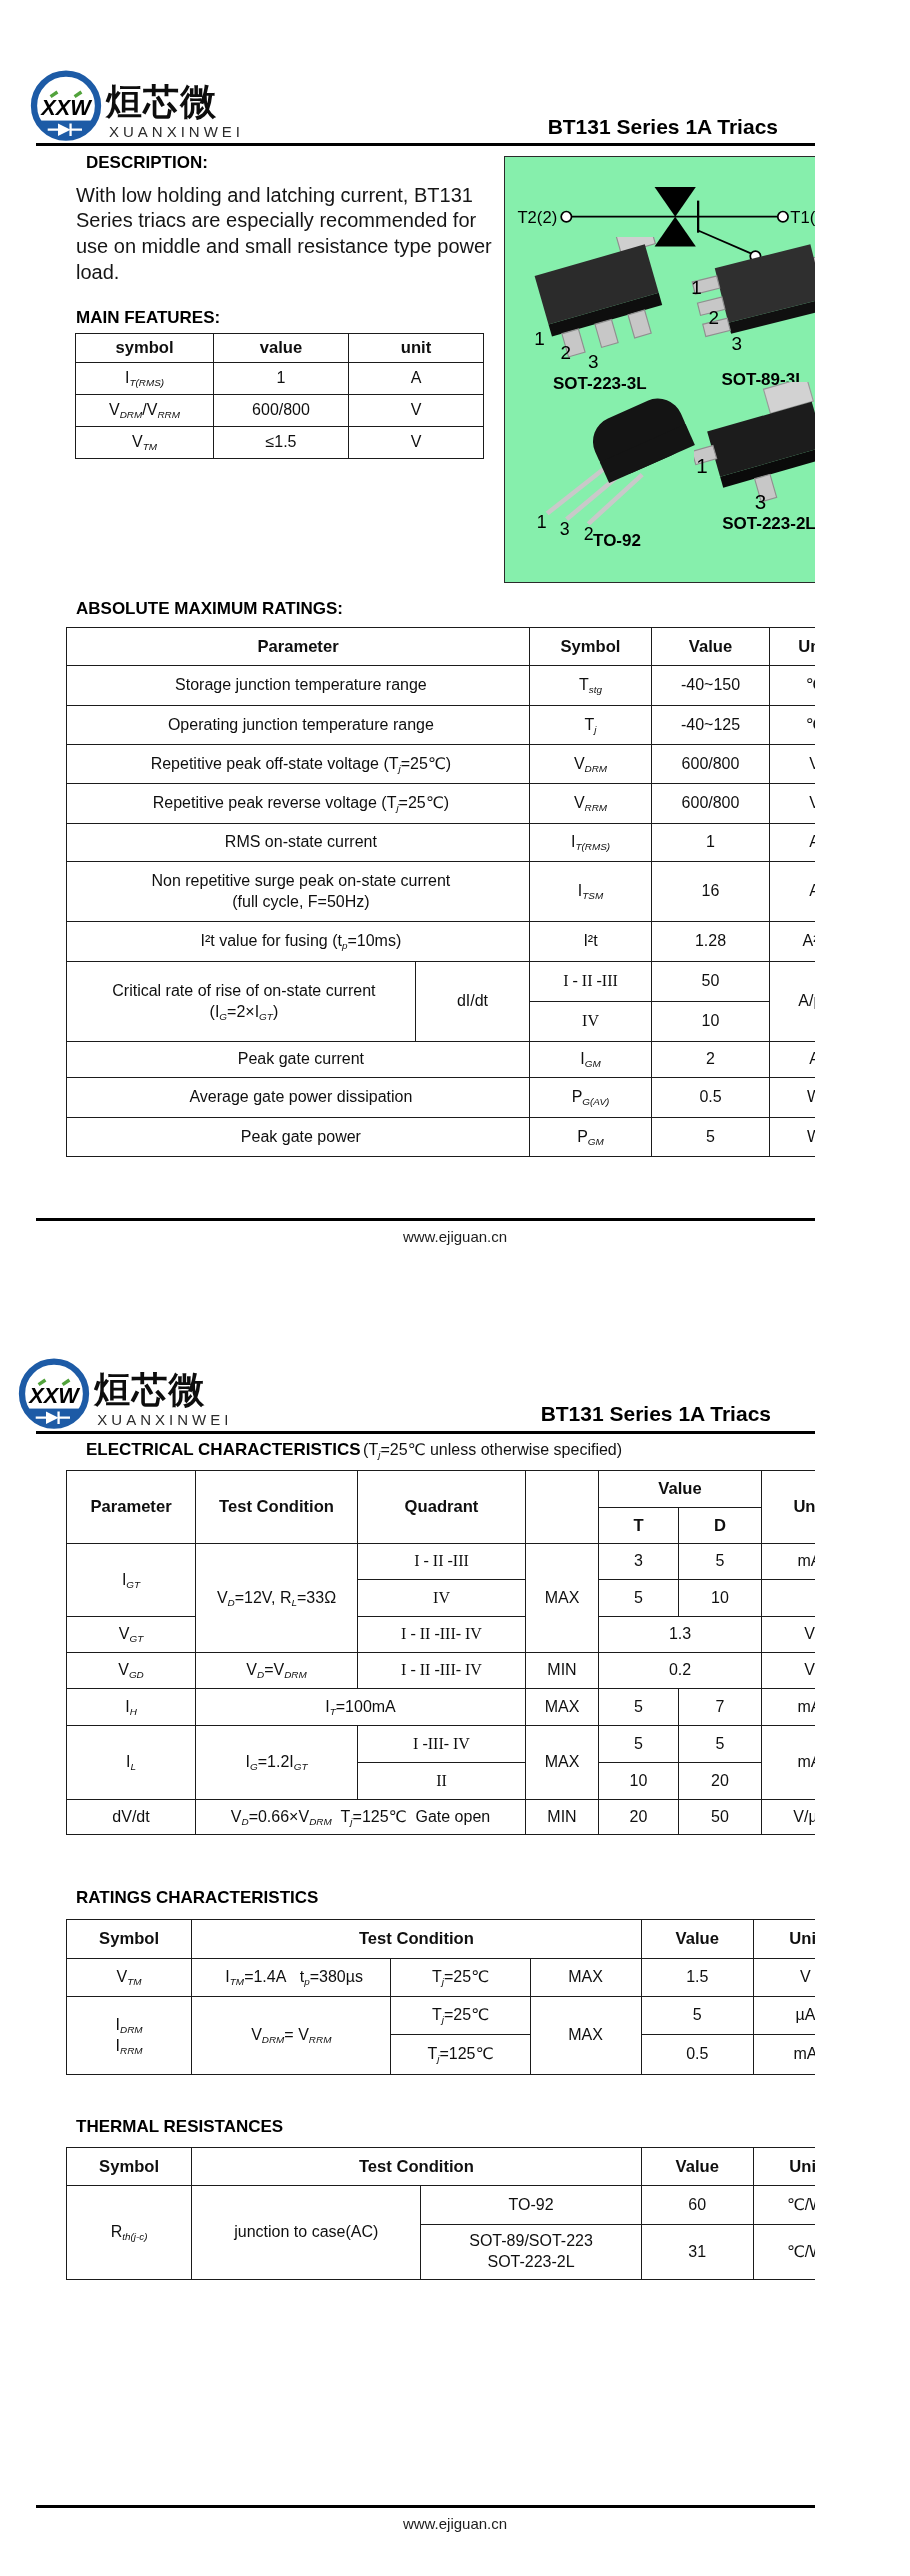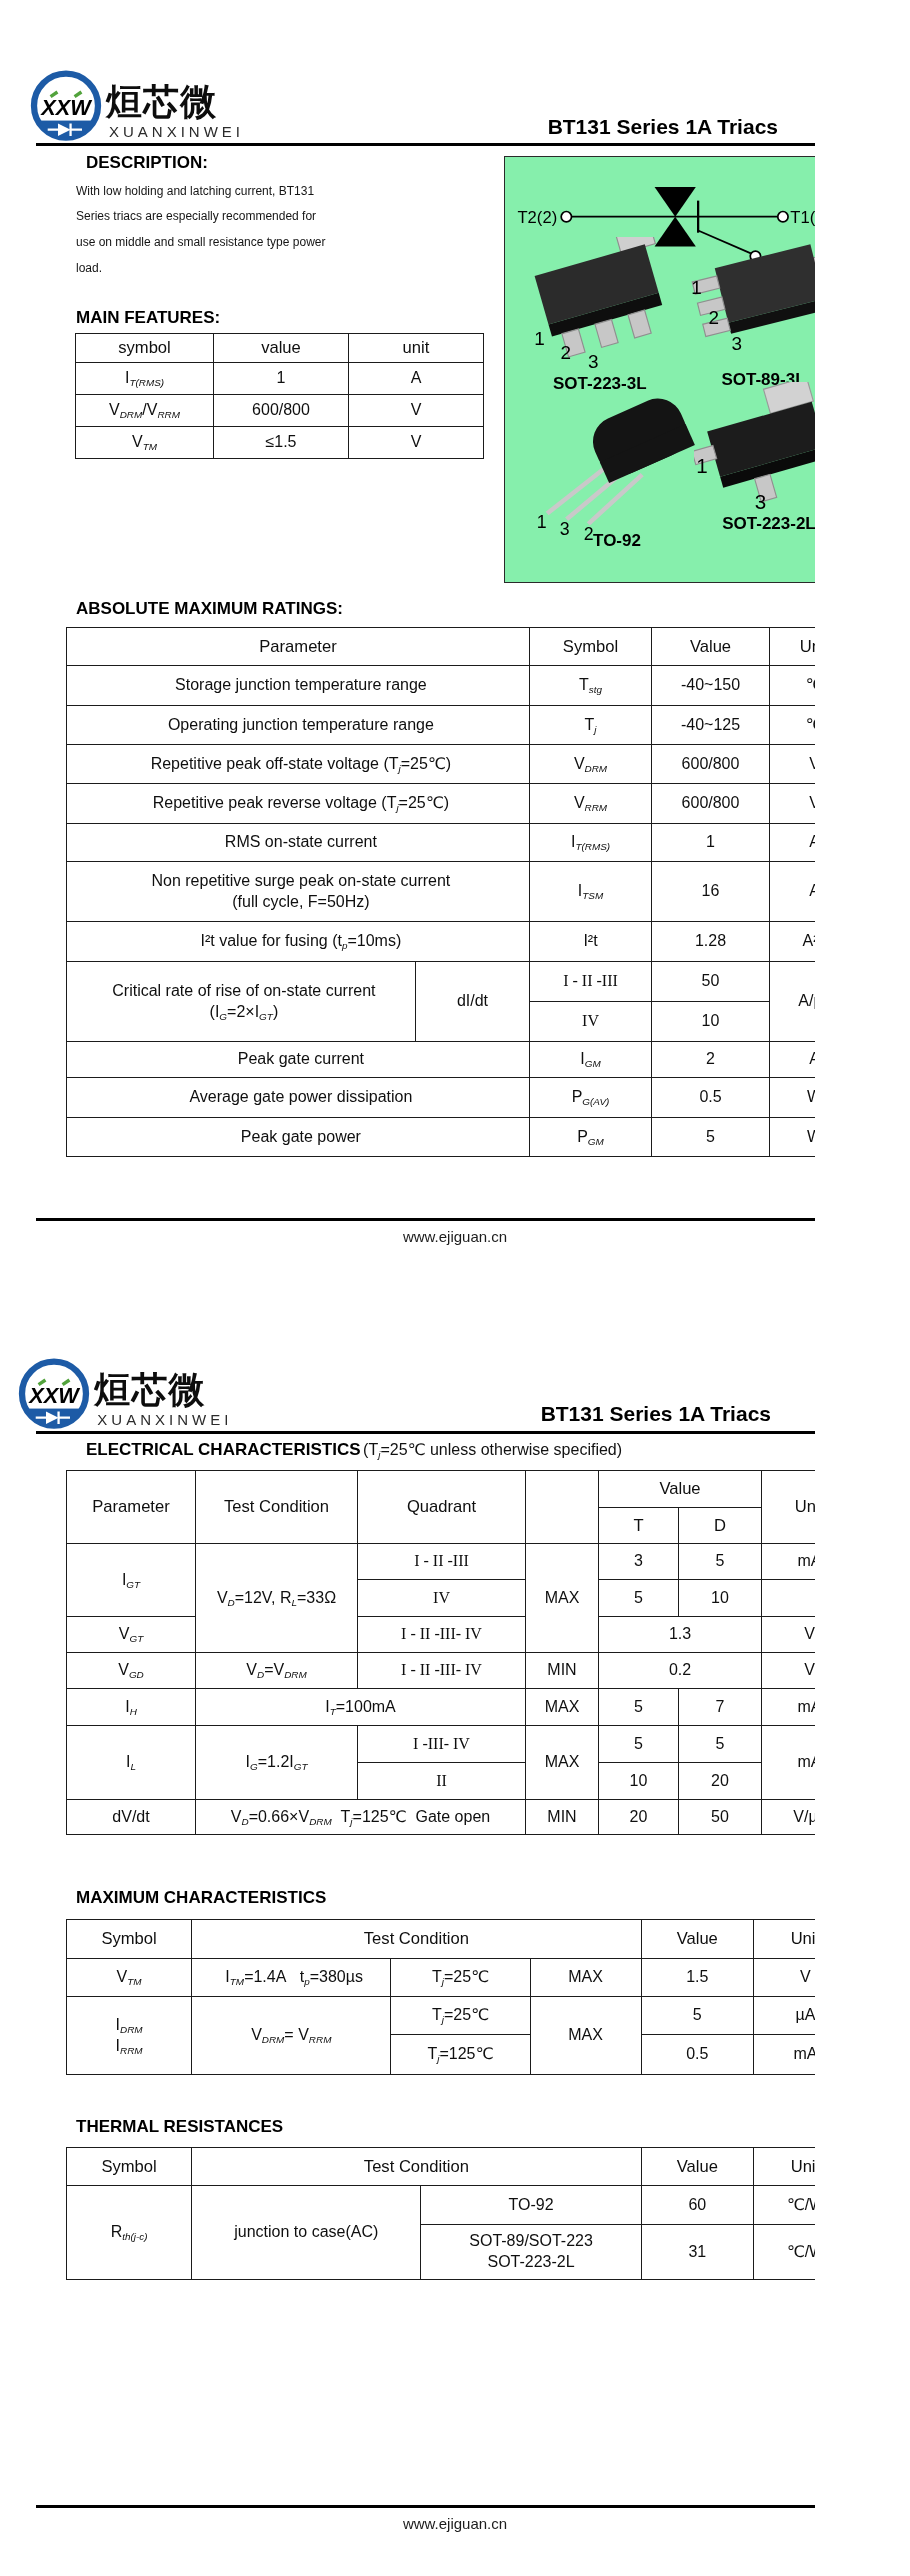--- a/index.html
+++ b/index.html
@@ -3,27 +3,27 @@
 <meta charset="utf-8">
 <style>
   html,body{margin:0;padding:0;background:#fff;}
   .sheet{position:relative;width:815px;height:2576px;background:#fff;
          font-family:"Liberation Sans","DejaVu Sans",sans-serif;color:#111;overflow:hidden;}
   .page{position:absolute;left:0;top:0;width:100%;height:100%;}
   .abs{position:absolute;}
   .rule{position:absolute;background:#000;height:2.9px;}
   .title{font-weight:bold;font-size:21px;color:#000;white-space:nowrap;}
   .sec-h{font-weight:bold;font-size:17px;color:#000;white-space:nowrap;}
-  .desc-line{font-size:12px;color:#151515;white-space:nowrap;}
+  .desc-line{font-size:20px;color:#151515;white-space:nowrap;}
   .logo-cn{font-weight:bold;font-size:36px;color:#0d0d0d;letter-spacing:1.1px;white-space:nowrap;}
   .logo-en{font-size:15px;color:#2b2b2b;letter-spacing:4px;white-space:nowrap;}
   .tbl{position:absolute;border-collapse:collapse;table-layout:fixed;background:#fff;}
   .tbl th,.tbl td{border:1.1px solid #1b1b1b;text-align:center;vertical-align:middle;
        padding:0 3.4px;font-size:16px;color:#0f0f0f;line-height:1.3;overflow:hidden;}
-  .tbl th{font-weight:normal;font-size:16.6px;}
+  .tbl th{font-weight:bold;font-size:16.6px;}
   .lft{text-align:right;padding-left:9.2px !important;}
   .rm{font-family:"Liberation Serif","DejaVu Serif",serif;}
   sub{font-size:62%;vertical-align:-0.32em;line-height:0;font-style:italic;}
   .pkg-box{position:absolute;border:1.1px solid #2a2a2a;background:#86efac;}
   .pkg-cap{position:absolute;text-align:center;font-weight:bold;font-size:17px;color:#000;}
   .footer-url{position:absolute;left:0;width:910px;text-align:center;font-size:15px;color:#1c1c1c;}
   .footer-page{position:absolute;width:34px;text-align:center;font-size:22px;color:#000;}
   svg text{font-family:"Liberation Sans","DejaVu Sans",sans-serif;fill:#000;}
 </style>
 </head>
@@ -377,21 +377,21 @@
         <td>dV/dt</td>
         <td colspan="2">V<sub>D</sub>=0.66×V<sub>DRM</sub>&nbsp;&nbsp;T<sub>j</sub>=125℃&nbsp;&nbsp;Gate open</td>
         <td>MIN</td>
         <td>20</td>
         <td>50</td>
         <td>V/µs</td>
       </tr>
     </tbody>
       </table>
 
-    <div class="abs sec-h" style="left:76px;top:1888px;">MAXIMUM CHARACTERISTICS</div>
+    <div class="abs sec-h" style="left:76px;top:1888px;">RATINGS CHARACTERISTICS</div>
     <table class="tbl" style="left:66px;top:1919px;width:792px;">
       <colgroup>
           <col style="width:125px">
           <col style="width:199px">
           <col style="width:139px">
           <col style="width:111px">
           <col style="width:112px">
           <col style="width:104px">
         </colgroup>
       <tbody>

